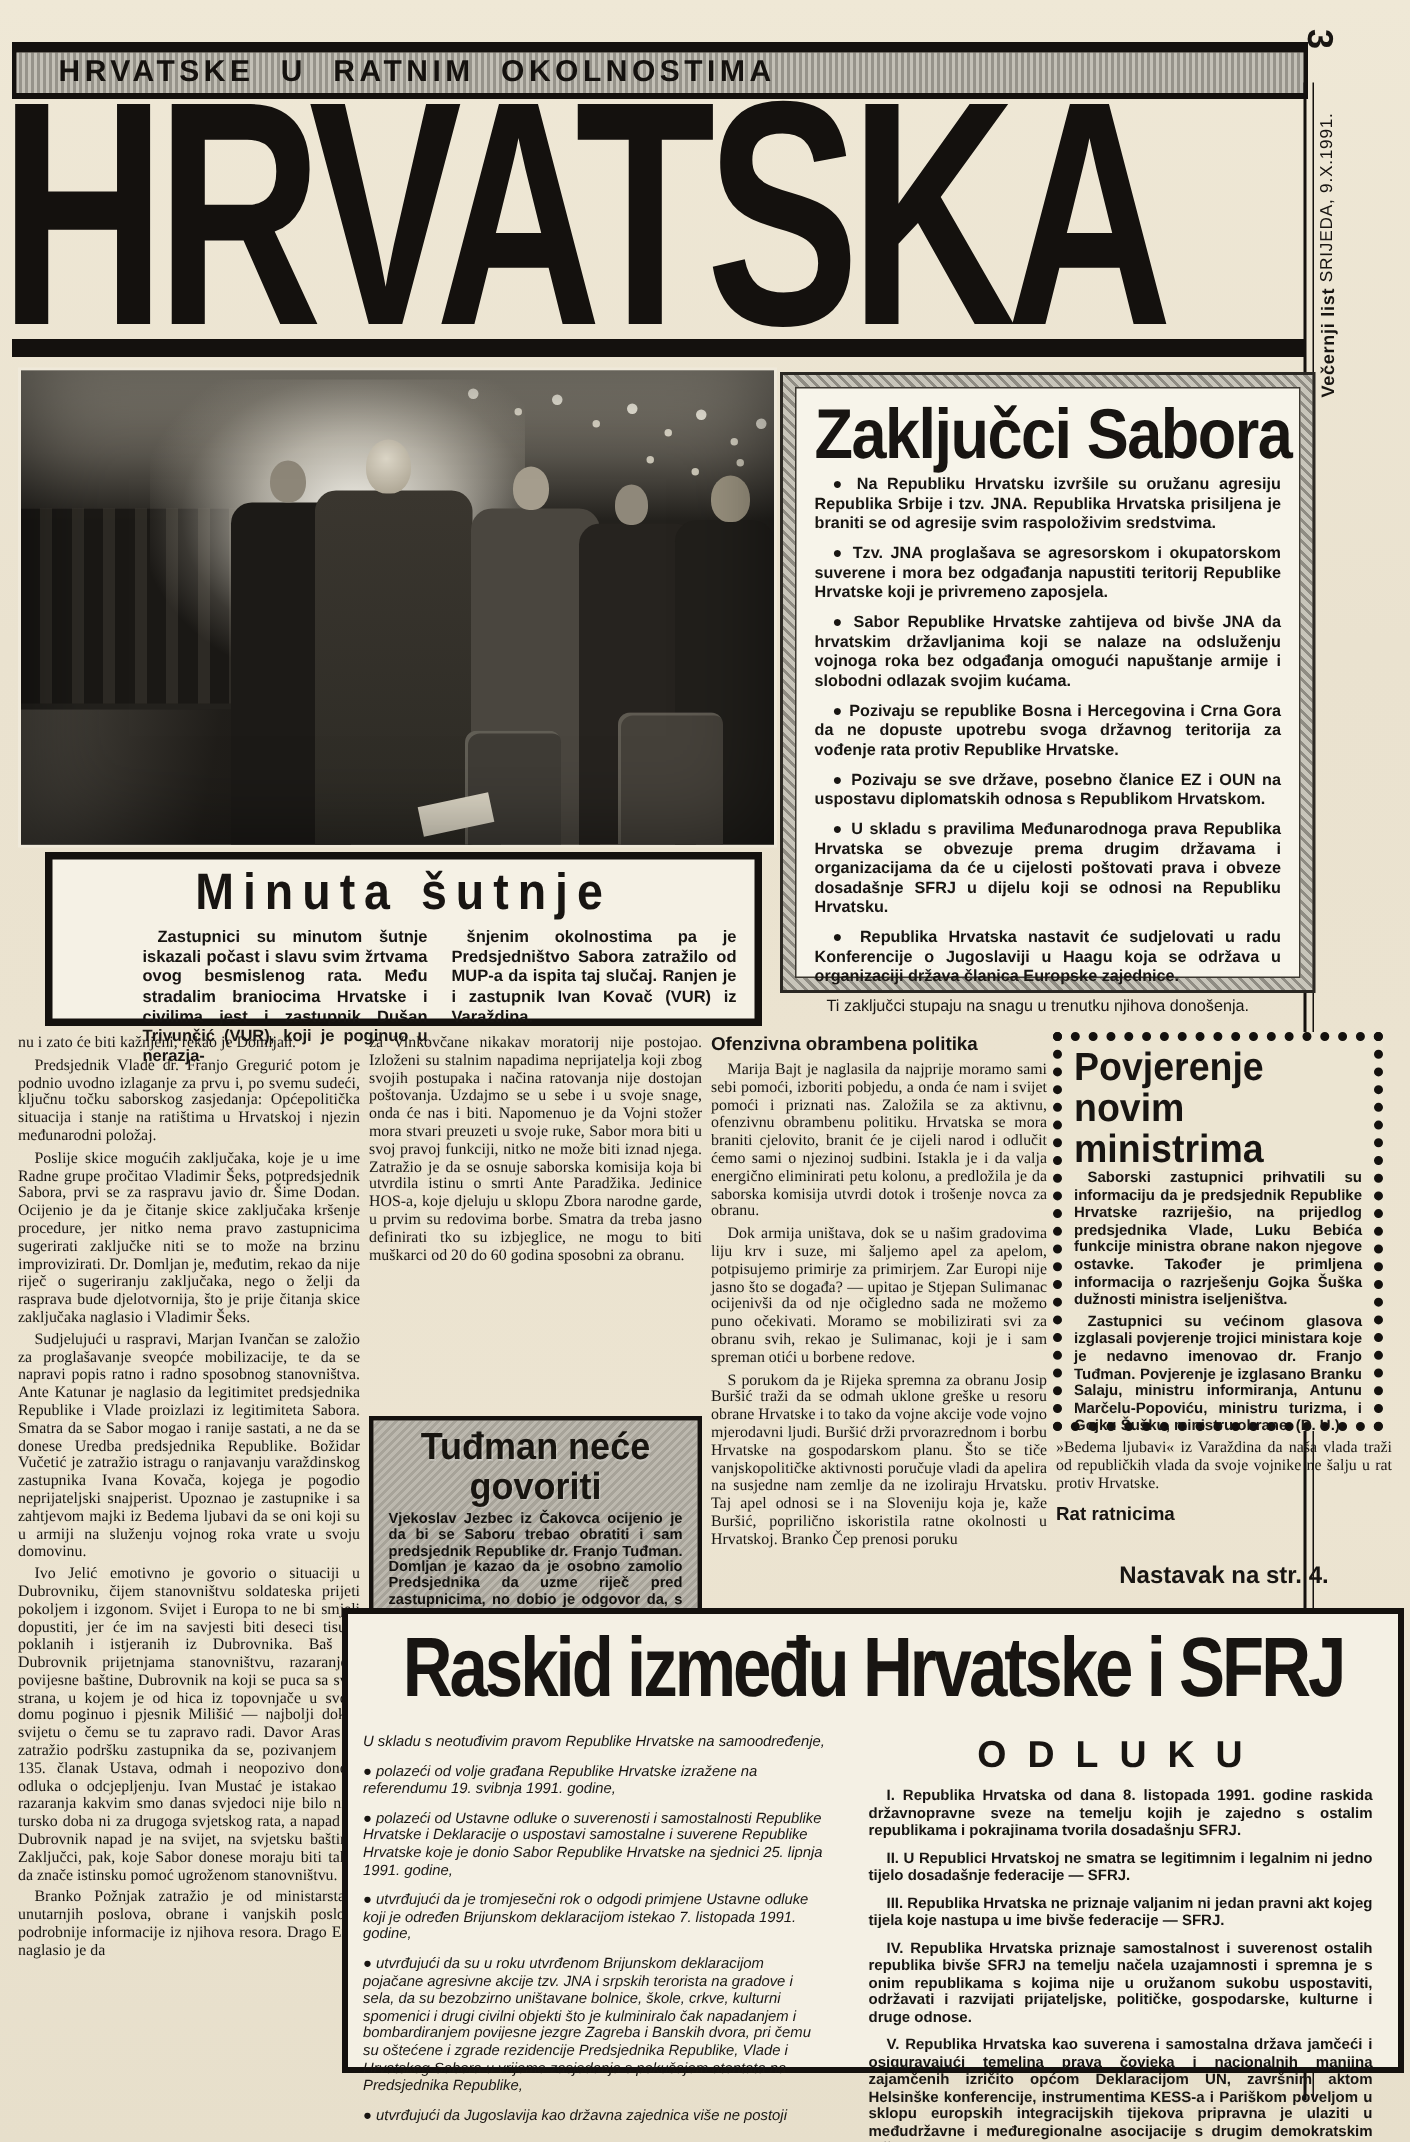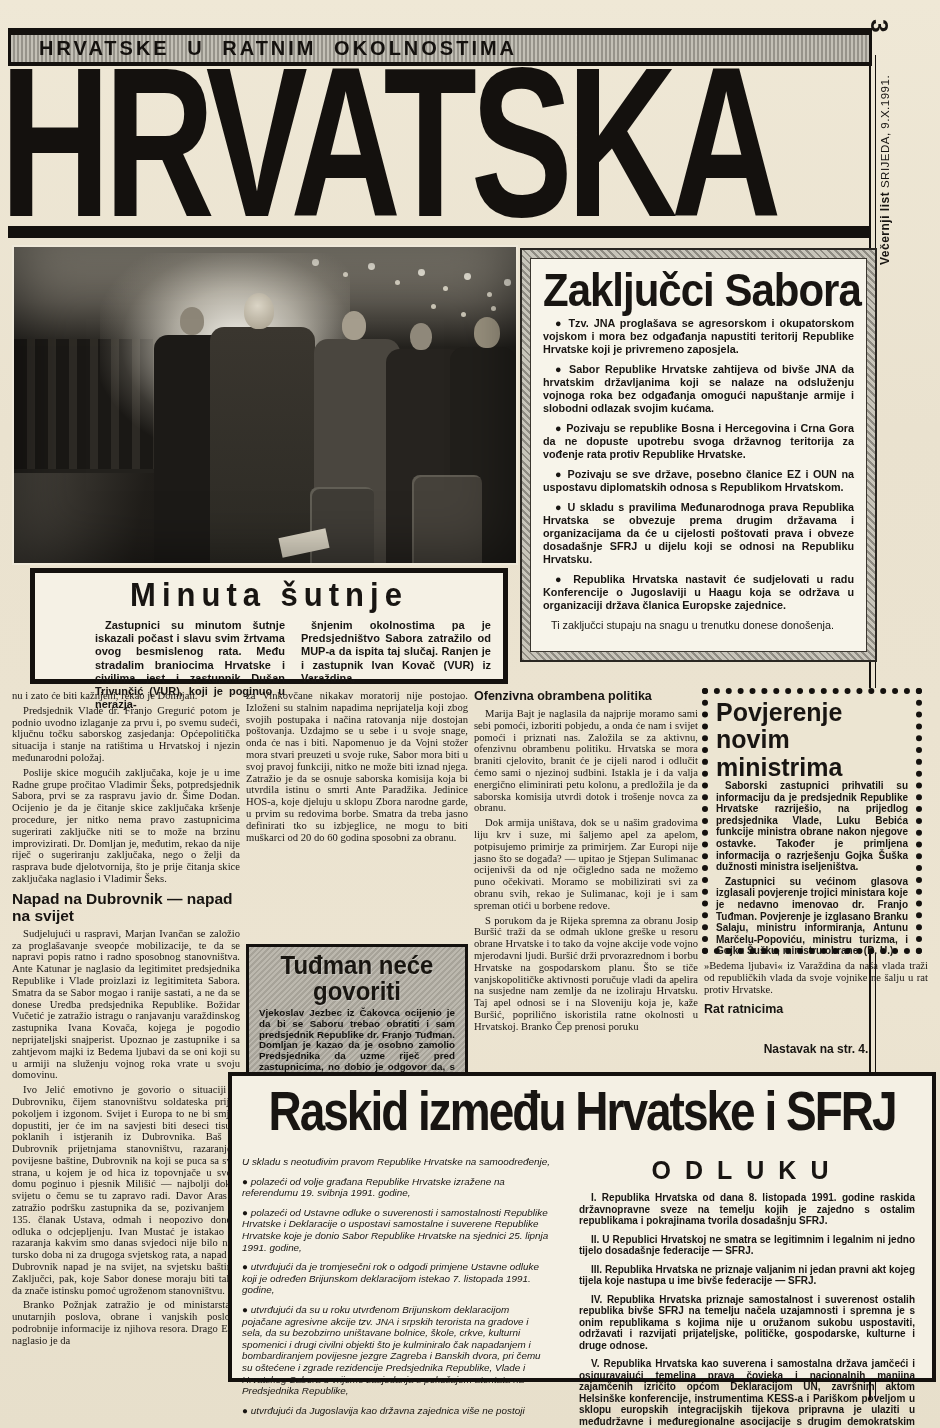--- a/index.html
+++ b/index.html
@@ -66,21 +66,21 @@
   .tudman{left:246px;top:944px;width:222px;height:138px;box-sizing:border-box;border:3px solid #14110e;
     background:repeating-linear-gradient(135deg,#bcb8ae 0 2px,#a7a399 2px 4px);padding:4px 10px;}
   .tudman h3{margin:2px 0 5px;text-align:center;font-size:24px;line-height:25px;transform:scaleY(1.05);
     color:#181510;text-shadow:1px 1px 0 rgba(255,255,255,.25);}
   .tudman p{margin:0;font-weight:bold;font-size:9.8px;line-height:10.8px;text-align:justify;color:#12100d;}
   
   .povj{left:702px;top:688px;width:220px;height:266px;box-sizing:border-box;border:6px dotted #14110e;
     padding:2px 8px 4px;background:#ece5d2;}
   .povj h3{margin:2px 0 4px;font-size:25px;line-height:26px;transform:scaleY(1.05);transform-origin:left top;}
   .povj p{margin:0 0 3px;font-weight:bold;font-size:10px;line-height:11.6px;text-align:justify;text-indent:9px;}
-  .continuation{font-weight:bold;font-size:12px;text-align:center;margin-top:24px;font-family:"Liberation Sans",sans-serif;}
+  .continuation{font-weight:bold;font-size:16px;text-align:center;margin-top:24px;font-family:"Liberation Sans",sans-serif;}
   
   .raskid{left:228px;top:1072px;width:708px;height:310px;box-sizing:border-box;border:4px solid #14110e;
     background:#f4f0e4;padding:2px 10px;}
   .raskid h1{margin:0;text-align:center;font-size:46px;letter-spacing:-2px;transform:scaleY(1.22);
     transform-origin:center top;white-space:nowrap;font-weight:bold;}
   .raskid .cols{display:flex;gap:22px;margin-top:24px;}
   .ras-left{width:308px;}
   .ras-left p{margin:0 0 8px;font-style:italic;font-size:9.9px;line-height:11.6px;text-align:left;}
   .ras-right{flex:1;}
   .ras-right h2{margin:0 0 4px;text-align:center;font-size:25px;letter-spacing:14px;font-weight:bold;}
@@ -140,35 +140,35 @@
     <h2>Minuta šutnje</h2>
     <div class="cols">
       <p>Zastupnici su minutom šutnje iskazali počast i slavu svim žrtvama ovog besmislenog rata. Među stradalim braniocima Hrvatske i civilima jest i zastupnik Dušan Trivunčić (VUR), koji je poginuo u nerazja-</p>
       <p>šnjenim okolnostima pa je Predsjedništvo Sabora zatražilo od MUP-a da ispita taj slučaj. Ranjen je i zastupnik Ivan Kovač (VUR) iz Varaždina.</p>
     </div>
   </div>
 
   <div class="abs zak-frame">
     <div class="zak-inner">
       <h2>Zaključci Sabora</h2>
-      <p>● Tzv. JNA proglašava se agresorskom i okupatorskom vojskom i mora bez odgađanja napustiti teritorij Republike Hrvatske koji je privremeno zaposjela.</p>
+      <p>● Na Republiku Hrvatsku izvršile su oružanu agresiju Republika Srbije i tzv. JNA. Republika Hrvatska prisiljena je braniti se od agresije svim raspoloživim sredstvima.</p>
+      <p>● Tzv. JNA proglašava se agresorskom i okupatorskom suverene i mora bez odgađanja napustiti teritorij Republike Hrvatske koji je privremeno zaposjela.</p>
       <p>● Sabor Republike Hrvatske zahtijeva od bivše JNA da hrvatskim državljanima koji se nalaze na odsluženju vojnoga roka bez odgađanja omogući napuštanje armije i slobodni odlazak svojim kućama.</p>
       <p>● Pozivaju se republike Bosna i Hercegovina i Crna Gora da ne dopuste upotrebu svoga državnog teritorija za vođenje rata protiv Republike Hrvatske.</p>
       <p>● Pozivaju se sve države, posebno članice EZ i OUN na uspostavu diplomatskih odnosa s Republikom Hrvatskom.</p>
       <p>● U skladu s pravilima Međunarodnoga prava Republika Hrvatska se obvezuje prema drugim državama i organizacijama da će u cijelosti poštovati prava i obveze dosadašnje SFRJ u dijelu koji se odnosi na Republiku Hrvatsku.</p>
       <p>● Republika Hrvatska nastavit će sudjelovati u radu Konferencije o Jugoslaviji u Haagu koja se održava u organizaciji država članica Europske zajednice.</p>
-      <p class="foot">Ti zaključci stupaju na snagu u trenutku donese donošenja.</p>
+      <p class="foot">Ti zaključci stupaju na snagu u trenutku njihova donošenja.</p>
     </div>
   </div>
 
   <div class="abs bodycol col1">
     <p>nu i zato će biti kažnjeni, rekao je Domljan.</p>
     <p class="ind">Predsjednik Vlade dr. Franjo Gregurić potom je podnio uvodno izlaganje za prvu i, po svemu sudeći, ključnu točku saborskog zasjedanja: Općepolitička situacija i stanje na ratištima u Hrvatskoj i njezin međunarodni položaj.</p>
     <p class="ind">Poslije skice mogućih zaključaka, koje je u ime Radne grupe pročitao Vladimir Šeks, potpredsjednik Sabora, prvi se za raspravu javio dr. Šime Dodan. Ocijenio je da je čitanje skice zaključaka kršenje procedure, jer nitko nema pravo zastupnicima sugerirati zaključke niti se to može na brzinu improvizirati. Dr. Domljan je, međutim, rekao da nije riječ o sugeriranju zaključaka, nego o želji da rasprava bude djelotvornija, što je prije čitanja skice zaključaka naglasio i Vladimir Šeks.</p>
-    <div class="subhead">Napad na Dubrovnik — napad na svijet</div>
     <p class="ind">Sudjelujući u raspravi, Marjan Ivančan se založio za proglašavanje sveopće mobilizacije, te da se napravi popis ratno i radno sposobnog stanovništva. Ante Katunar je naglasio da legitimitet predsjednika Republike i Vlade proizlazi iz legitimiteta Sabora. Smatra da se Sabor mogao i ranije sastati, a ne da se donese Uredba predsjednika Republike. Božidar Vučetić je zatražio istragu o ranjavanju varaždinskog zastupnika Ivana Kovača, kojega je pogodio neprijateljski snajperist. Upoznao je zastupnike i sa zahtjevom majki iz Bedema ljubavi da se oni koji su u armiji na služenju vojnog roka vrate u svoju domovinu.</p>
     <p class="ind">Ivo Jelić emotivno je govorio o situaciji u Dubrovniku, čijem stanovništvu soldateska prijeti pokoljem i izgonom. Svijet i Europa to ne bi smjeli dopustiti, jer će im na savjesti biti deseci tisuća poklanih i istjeranih iz Dubrovnika. Baš je Dubrovnik prijetnjama stanovništvu, razaranjem povijesne baštine, Dubrovnik na koji se puca sa svih strana, u kojem je od hica iz topovnjače u svom domu poginuo i pjesnik Milišić — najbolji dokaz svijetu o čemu se tu zapravo radi. Davor Aras je zatražio podršku zastupnika da se, pozivanjem na 135. članak Ustava, odmah i neopozivo donese odluka o odcjepljenju. Ivan Mustać je istakao da razaranja kakvim smo danas svjedoci nije bilo ni u tursko doba ni za drugoga svjetskog rata, a napad na Dubrovnik napad je na svijet, na svjetsku baštinu. Zaključci, pak, koje Sabor donese moraju biti takvi da znače istinsku pomoć ugroženom stanovništvu.</p>
     <p class="ind">Branko Požnjak zatražio je od ministarstava unutarnjih poslova, obrane i vanjskih poslova podrobnije informacije iz njihova resora. Drago Ereš naglasio je da</p>
   </div>
 
   <div class="abs bodycol col2">
     <p>za Vinkovčane nikakav moratorij nije postojao. Izloženi su stalnim napadima neprijatelja koji zbog svojih postupaka i načina ratovanja nije dostojan poštovanja. Uzdajmo se u sebe i u svoje snage, onda će nas i biti. Napomenuo je da Vojni stožer mora stvari preuzeti u svoje ruke, Sabor mora biti u svoj pravoj funkciji, nitko ne može biti iznad njega. Zatražio je da se osnuje saborska komisija koja bi utvrdila istinu o smrti Ante Paradžika. Jedinice HOS-a, koje djeluju u sklopu Zbora narodne garde, u prvim su redovima borbe. Smatra da treba jasno definirati tko su izbjeglice, ne mogu to biti muškarci od 20 do 60 godina sposobni za obranu.</p>
   </div>
 
   <div class="abs tudman">

